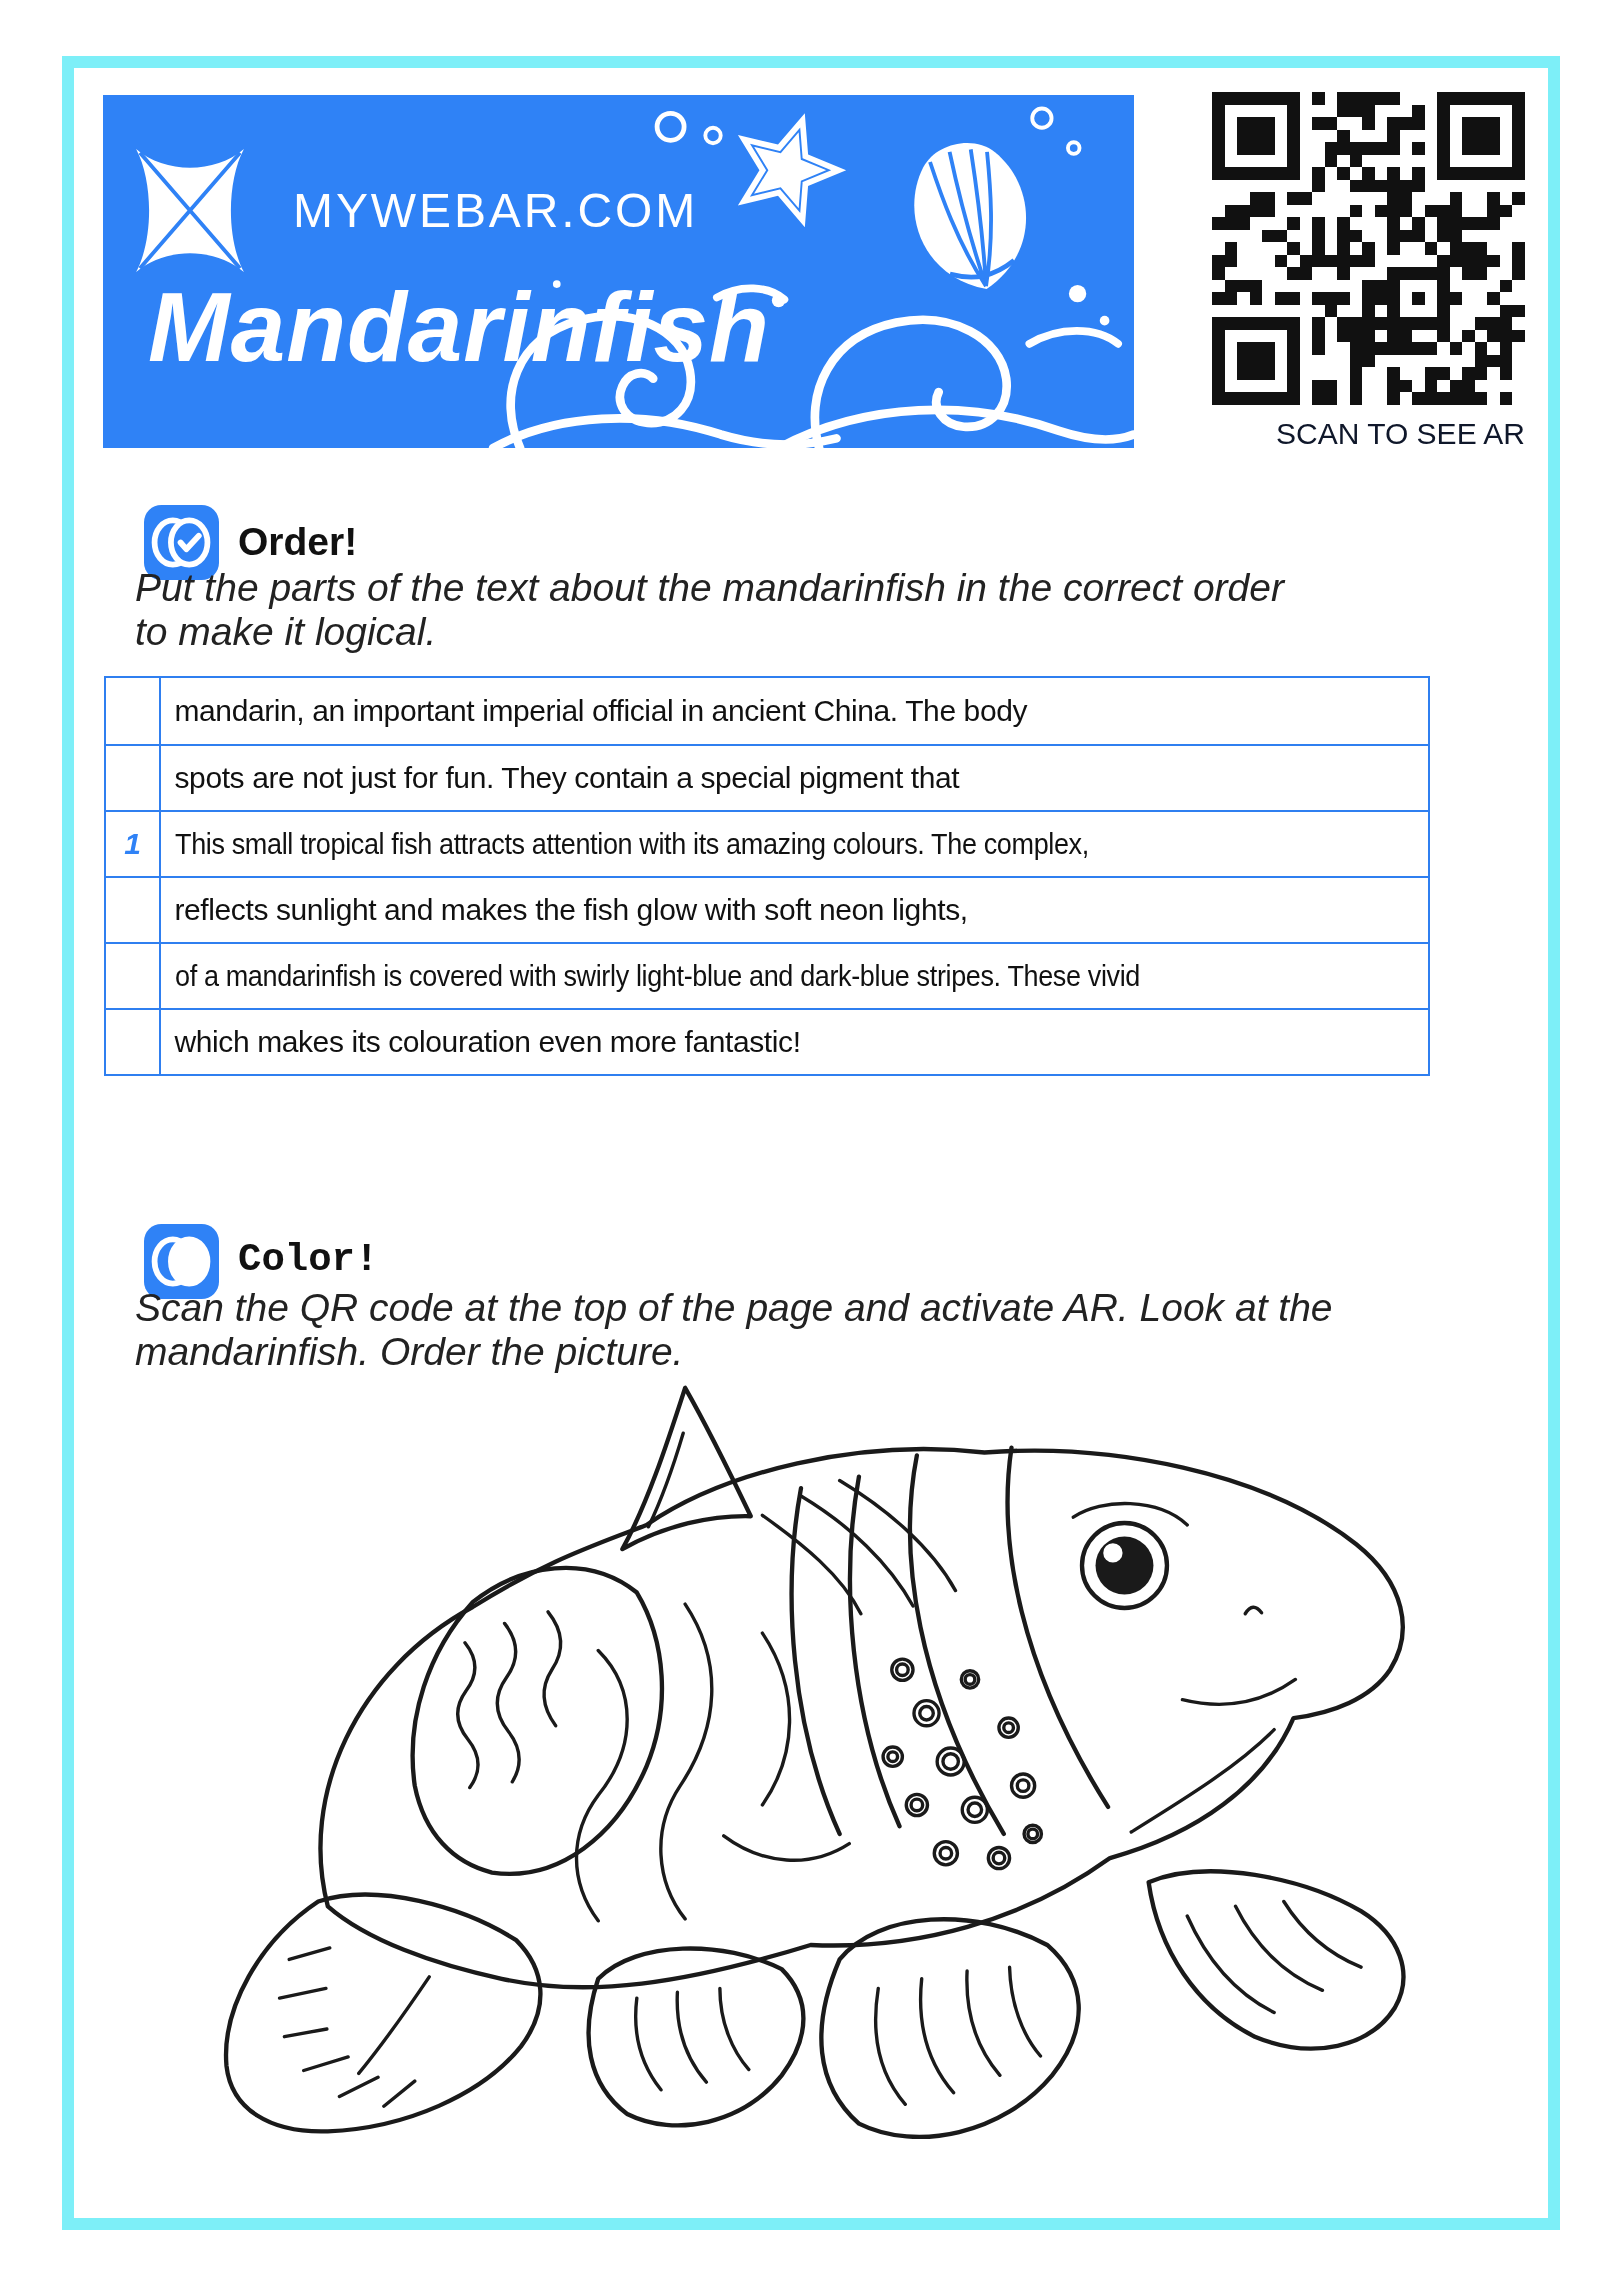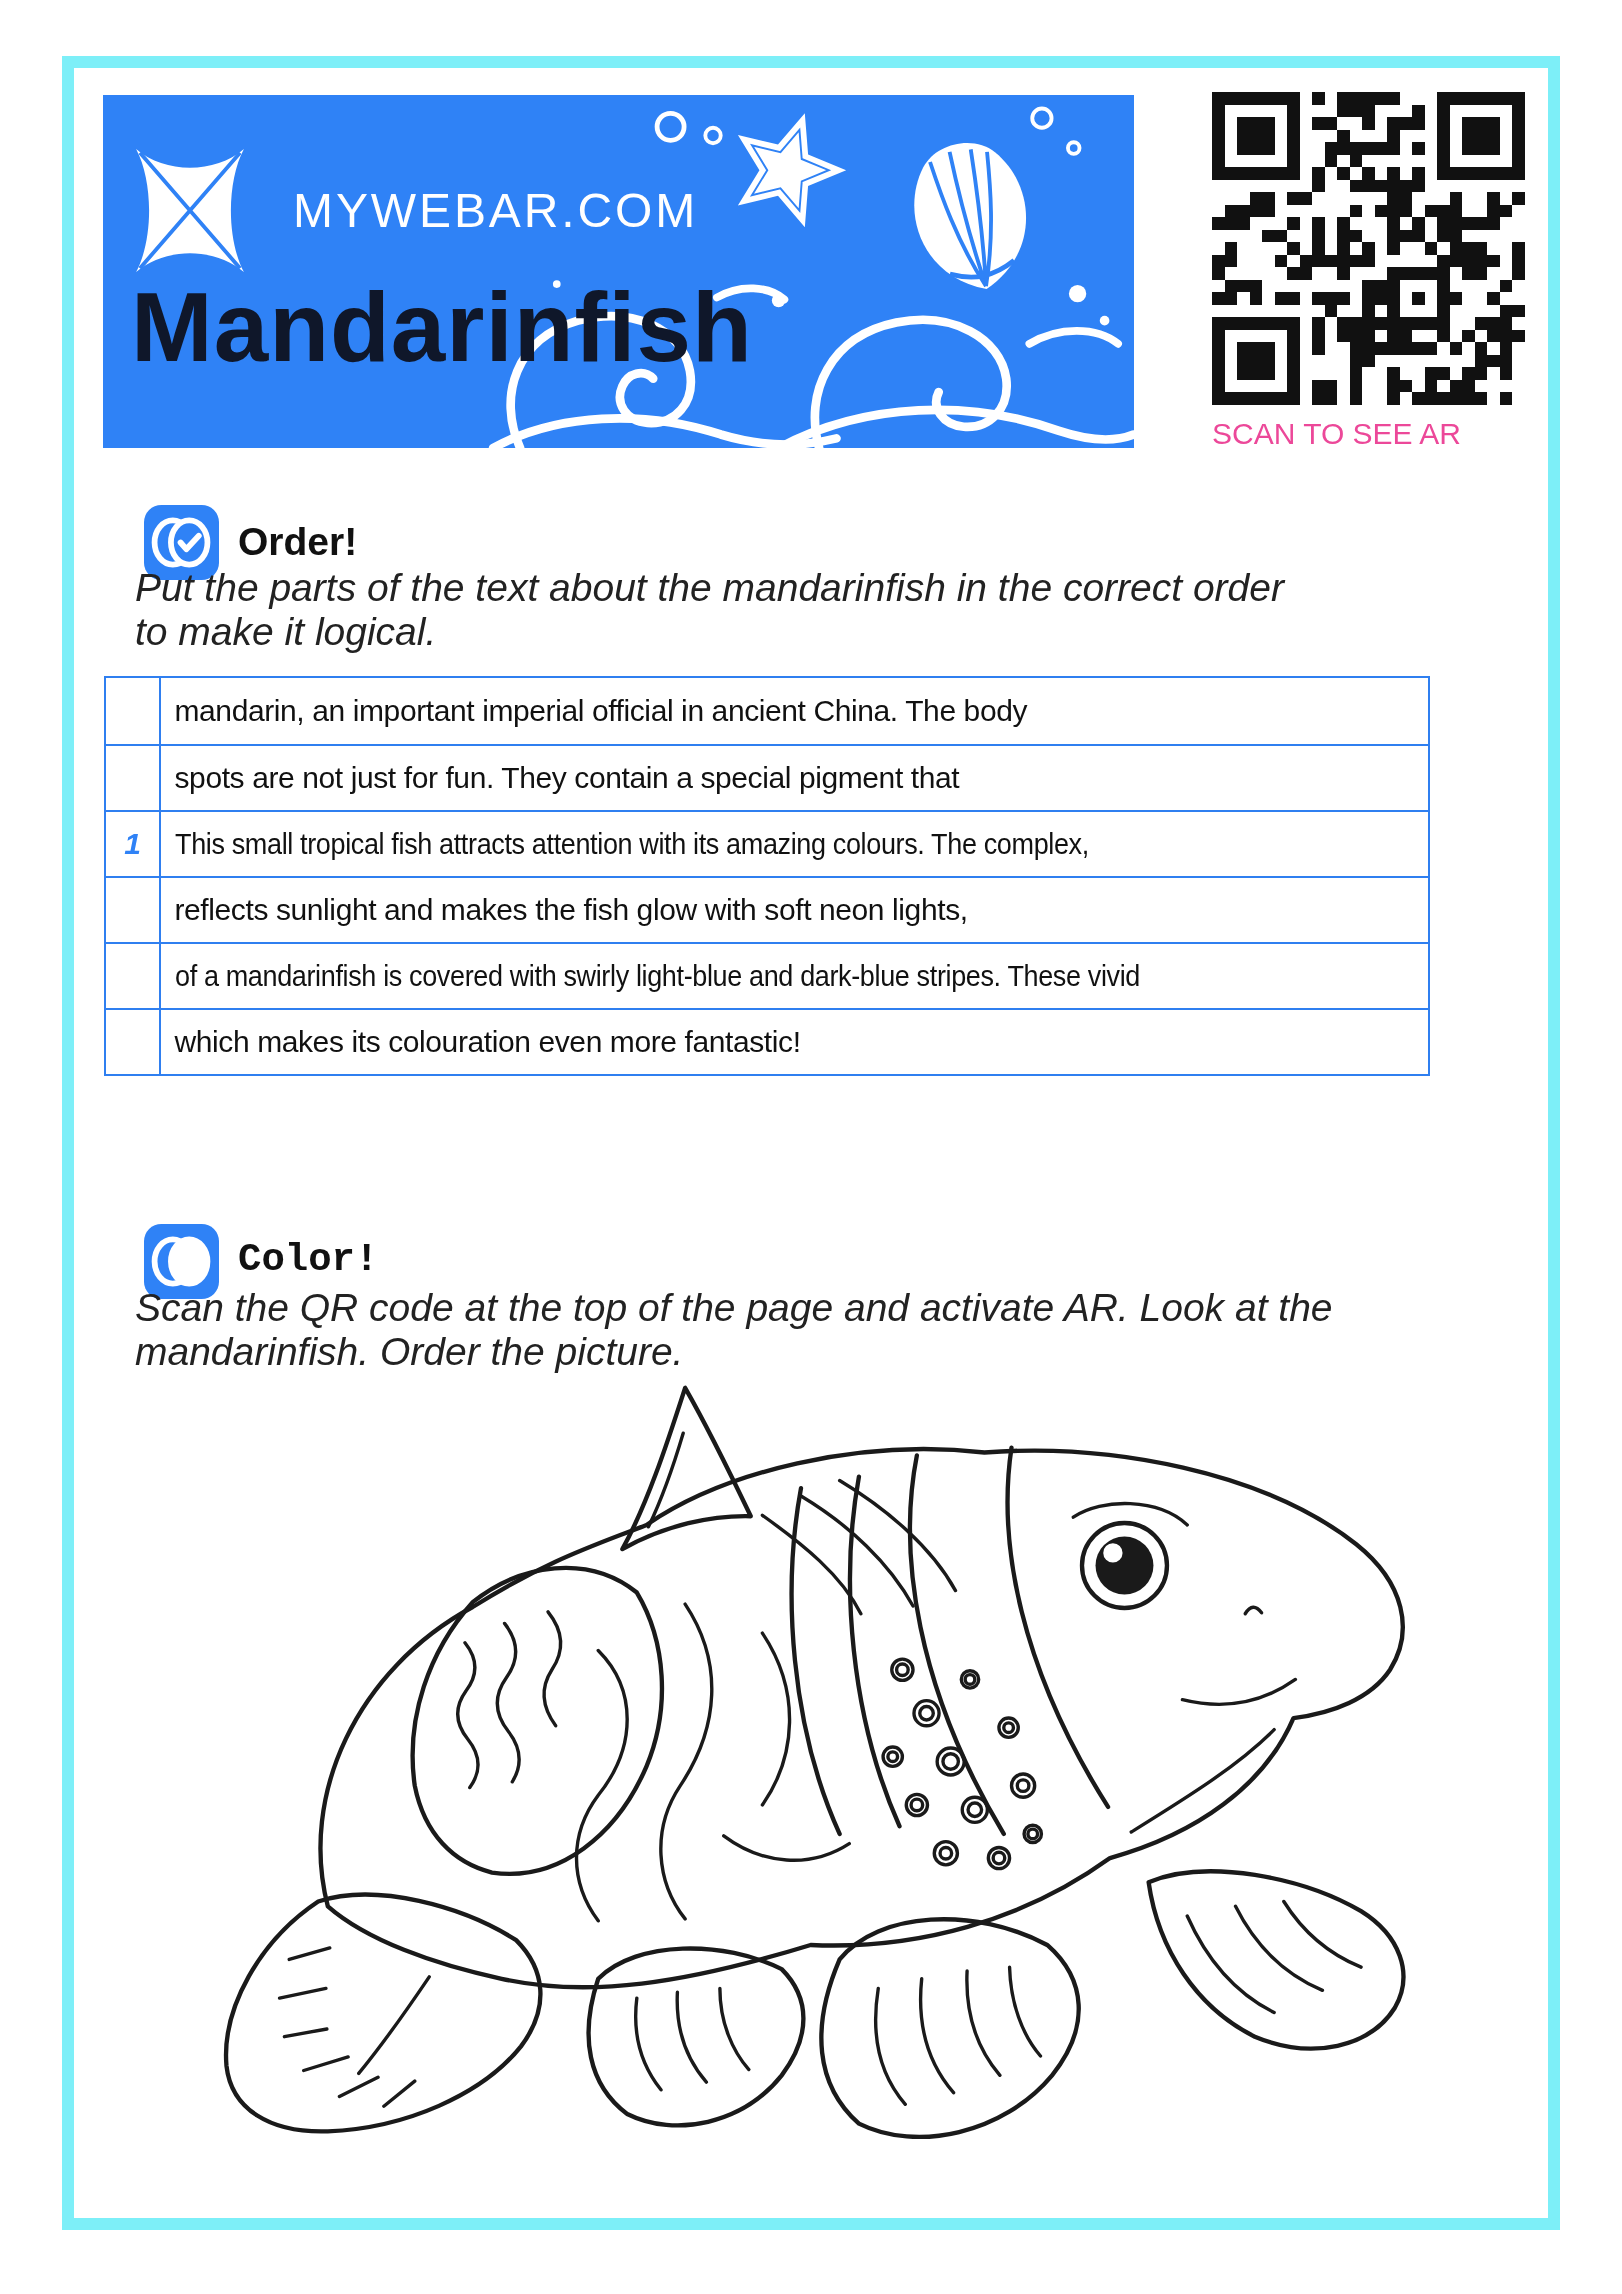--- a/index.html
+++ b/index.html
@@ -6,26 +6,26 @@
   body{width:1622px;height:2294px;position:relative;font-family:"Liberation Sans",sans-serif;color:#111;}
   .sheet{position:absolute;left:62px;top:56px;width:1498px;height:2174px;box-sizing:border-box;
          border:12.6px solid #7DEFF8;background:#fff;}
   .sheet-inner{position:absolute;left:0;top:0;right:0;bottom:0;overflow:hidden;}
 
   
   .header{position:absolute;left:29px;top:27px;width:1031px;height:353px;background:#2F82F6;overflow:hidden;}
   .brand-row{position:absolute;left:25px;top:48px;height:135px;display:flex;align-items:center;}
   .logo-x{width:124px;height:127px;}
   .site-name{color:#fff;font-weight:normal;font-size:48px;letter-spacing:2.9px;margin-left:41px;}
-  .sheet-title{position:absolute;left:28px;top:176px;color:#0f172a;font-weight:bold;font-size:98px;letter-spacing:1px;}
+  .sheet-title{position:absolute;left:45px;top:176px;color:#ffffff;font-weight:bold;font-size:98px;letter-spacing:1px;font-style:italic;}
   .header-decor{position:absolute;left:0;top:0;width:1031px;height:353px;pointer-events:none;}
 
   
   .qr-box{position:absolute;left:1138px;top:24px;width:313px;height:313px;background:#fff;}
-  .qr-caption{position:absolute;left:1138px;top:349px;width:313px;text-align:left;font-size:30px;color:#ec4899;}
+  .qr-caption{position:absolute;left:1138px;top:349px;width:313px;text-align:right;font-size:30px;color:#0f172a;}
 
   
   .task-icon{position:absolute;width:75px;height:75px;}
   .task-title{position:absolute;font-size:39px;font-weight:bold;color:#111;}
   .instructions{position:absolute;font-style:italic;font-size:39px;line-height:44px;color:#222;}
 
   
   .order-table{position:absolute;left:30px;top:608px;width:1326px;box-sizing:border-box;
                border:2.9px solid #2F7FF0;background:#fff;}
   .t-row{display:flex;height:66px;box-sizing:border-box;border-top:2.9px solid #2F7FF0;}

